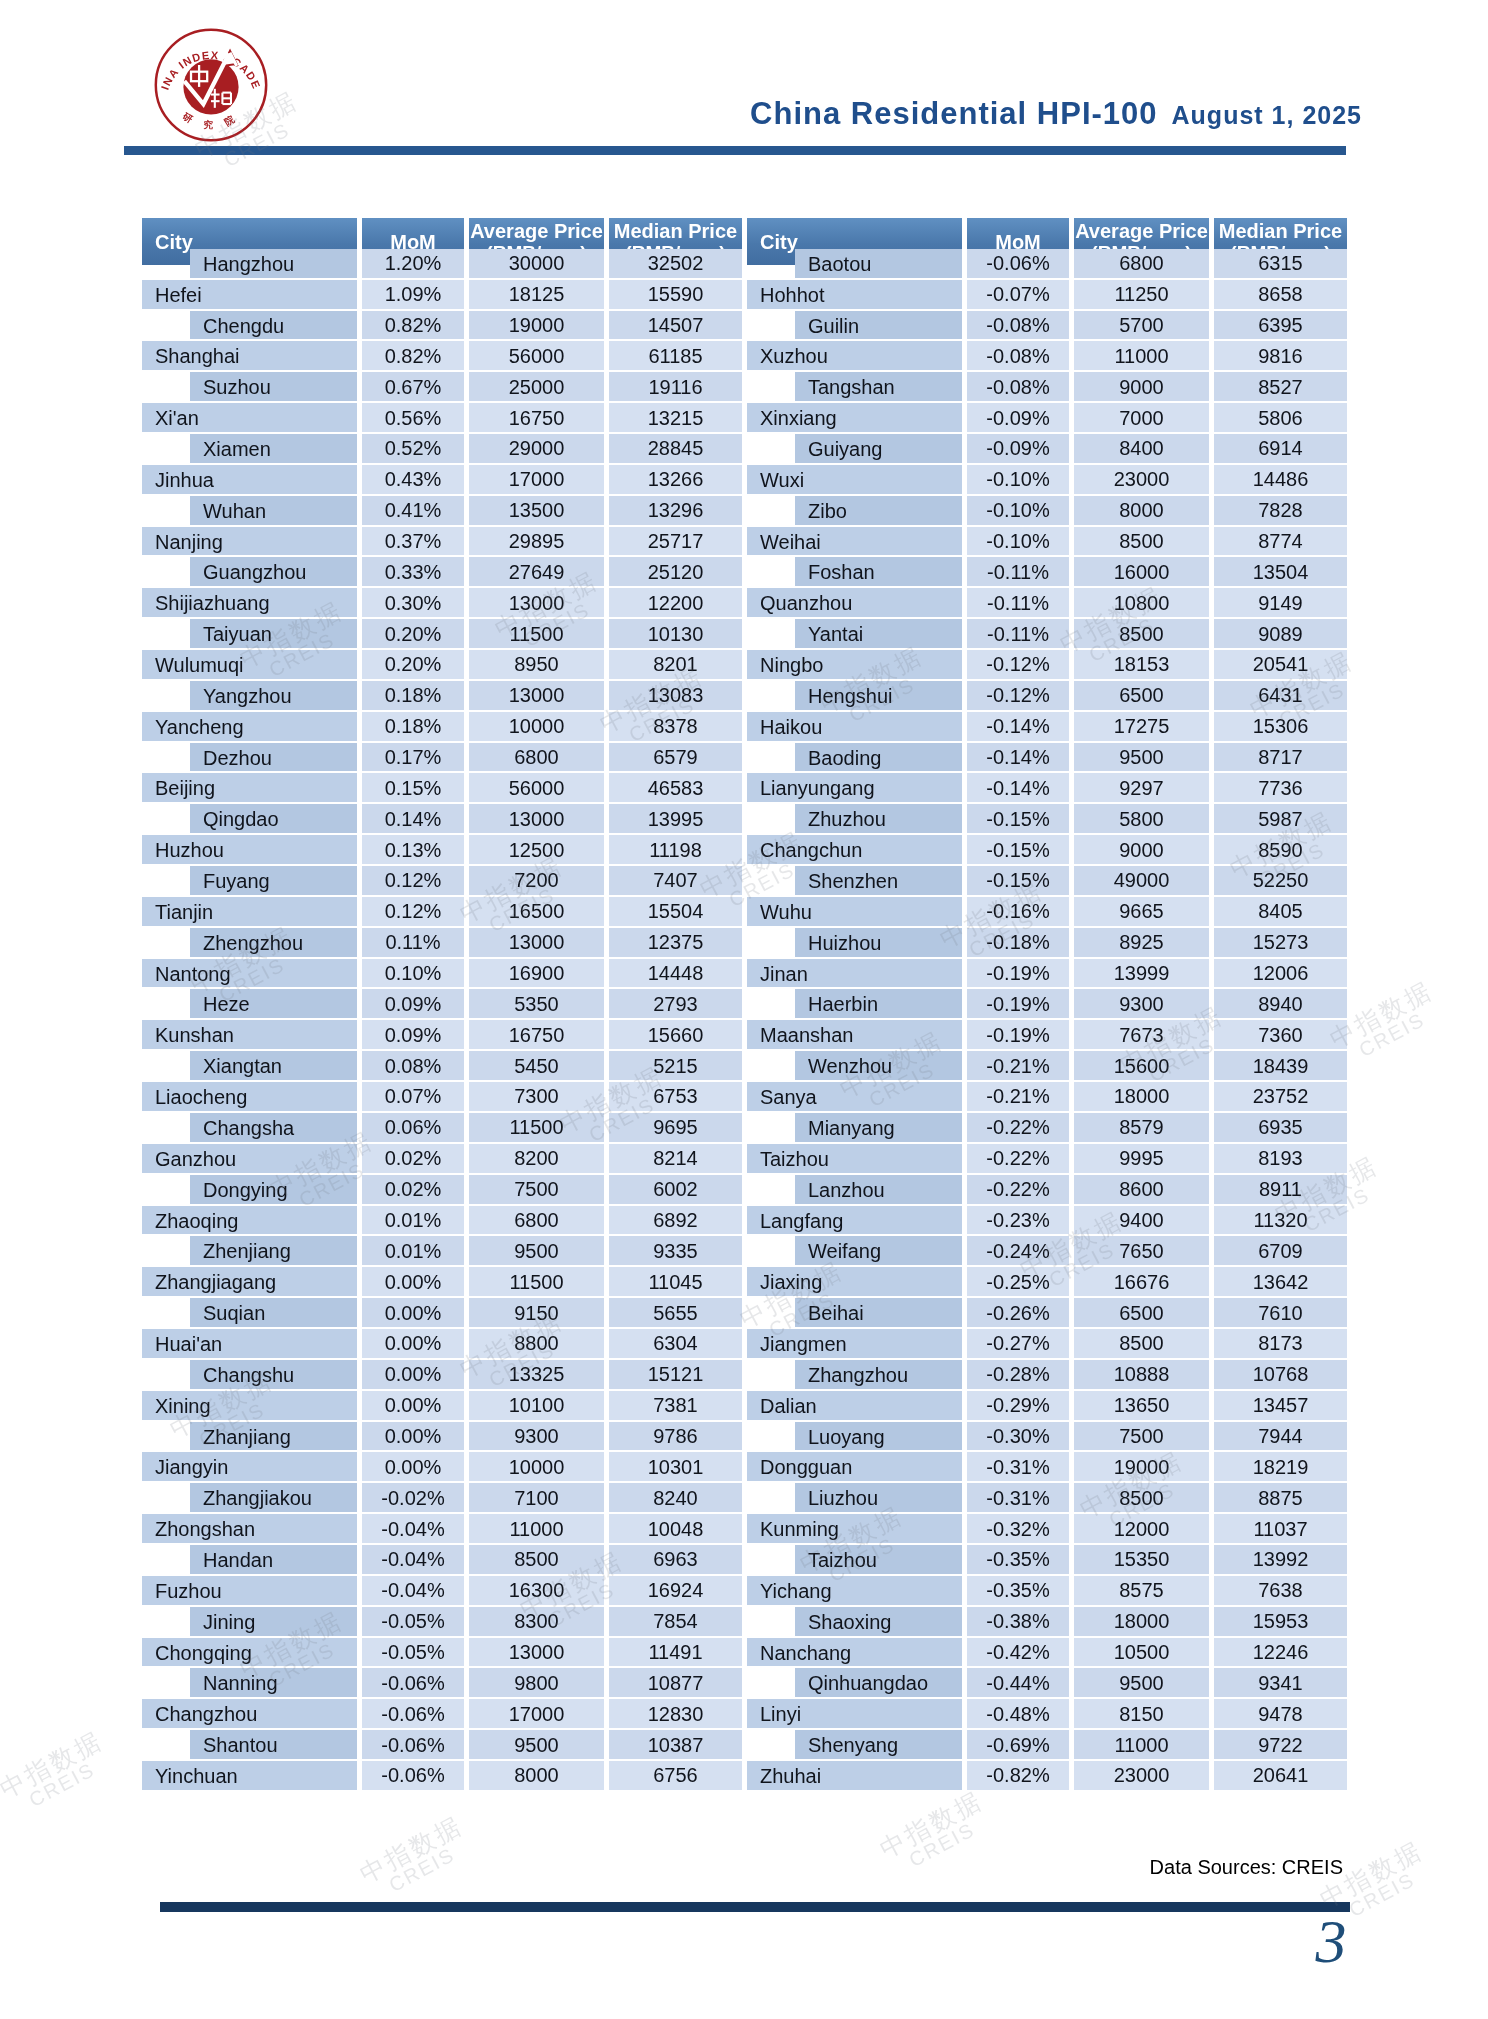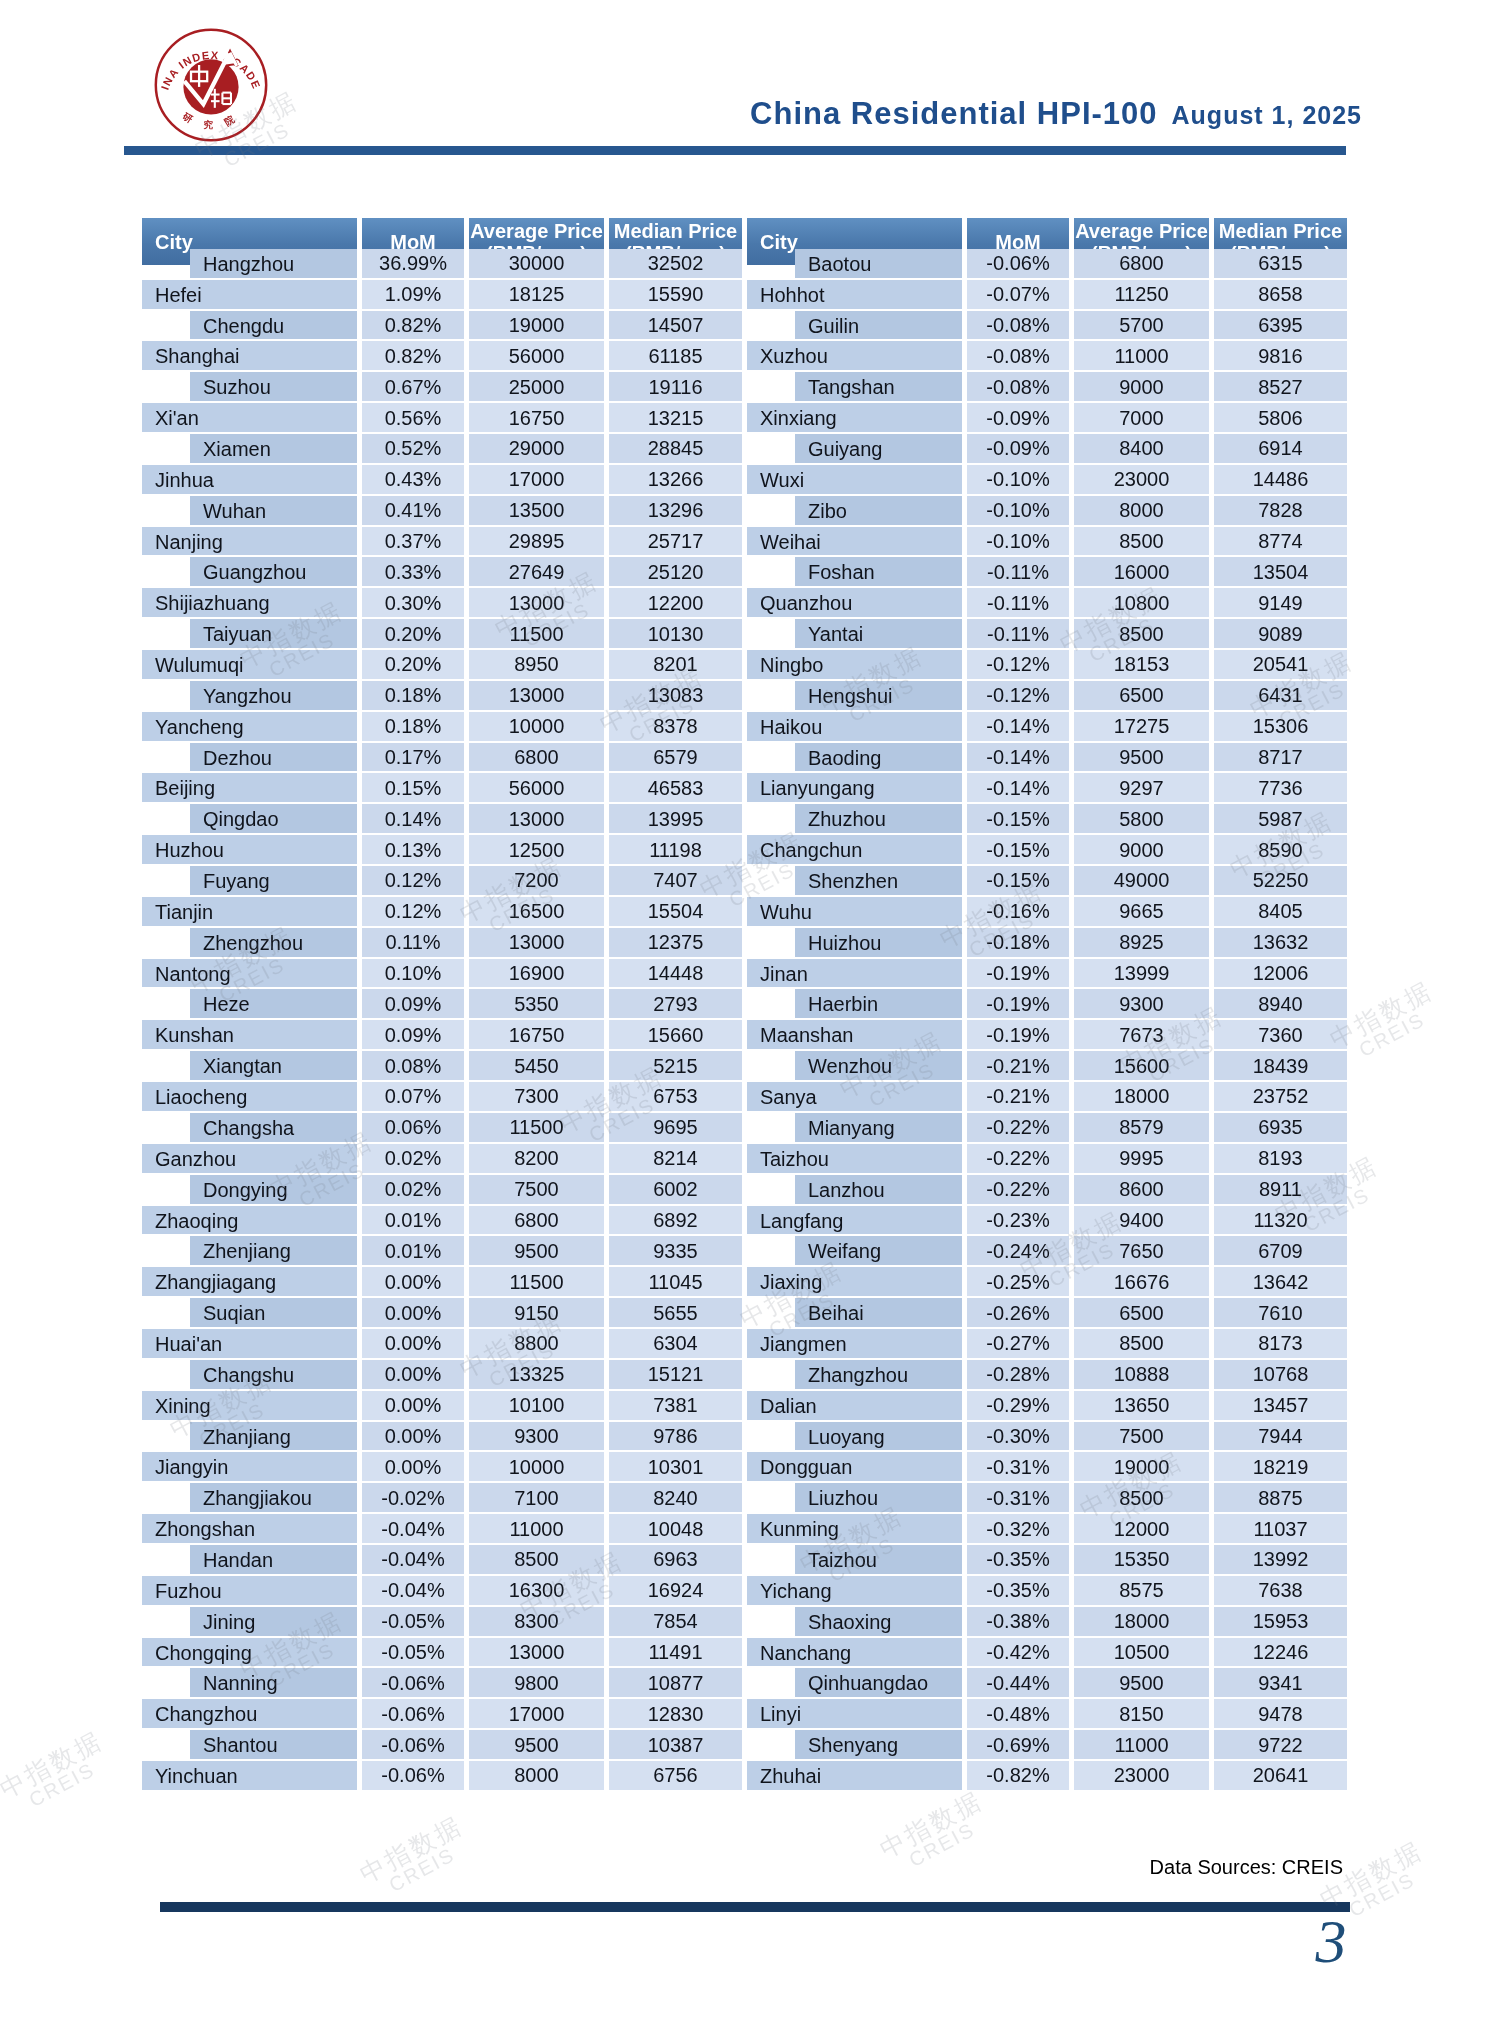--- a/index.html
+++ b/index.html
@@ -113,21 +113,21 @@
       </div>
       <div class="cell th">
         <span>Average Price</span>
         <span class="l2">(RMB/sqm)</span>
       </div>
       <div class="cell th">
         <span>Median Price</span>
         <span class="l2">(RMB/sqm)</span>
       </div>
       <div class="cell band-a c-city">Hangzhou</div>
-      <div class="cell band-a c-num">36.99%</div>
+      <div class="cell band-a c-num">1.20%</div>
       <div class="cell band-a c-num">30000</div>
       <div class="cell band-a c-num">32502</div>
       <div class="cell band-a c-city">Baotou</div>
       <div class="cell band-a c-num">-0.06%</div>
       <div class="cell band-a c-num">6800</div>
       <div class="cell band-a c-num">6315</div>
       <div class="cell band-b c-city">Hefei</div>
       <div class="cell band-b c-num">1.09%</div>
       <div class="cell band-b c-num">18125</div>
       <div class="cell band-b c-num">15590</div>
@@ -295,21 +295,21 @@
       <div class="cell band-b c-num">-0.16%</div>
       <div class="cell band-b c-num">9665</div>
       <div class="cell band-b c-num">8405</div>
       <div class="cell band-a c-city">Zhengzhou</div>
       <div class="cell band-a c-num">0.11%</div>
       <div class="cell band-a c-num">13000</div>
       <div class="cell band-a c-num">12375</div>
       <div class="cell band-a c-city">Huizhou</div>
       <div class="cell band-a c-num">-0.18%</div>
       <div class="cell band-a c-num">8925</div>
-      <div class="cell band-a c-num">13632</div>
+      <div class="cell band-a c-num">15273</div>
       <div class="cell band-b c-city">Nantong</div>
       <div class="cell band-b c-num">0.10%</div>
       <div class="cell band-b c-num">16900</div>
       <div class="cell band-b c-num">14448</div>
       <div class="cell band-b c-city">Jinan</div>
       <div class="cell band-b c-num">-0.19%</div>
       <div class="cell band-b c-num">13999</div>
       <div class="cell band-b c-num">12006</div>
       <div class="cell band-a c-city">Heze</div>
       <div class="cell band-a c-num">0.09%</div>

